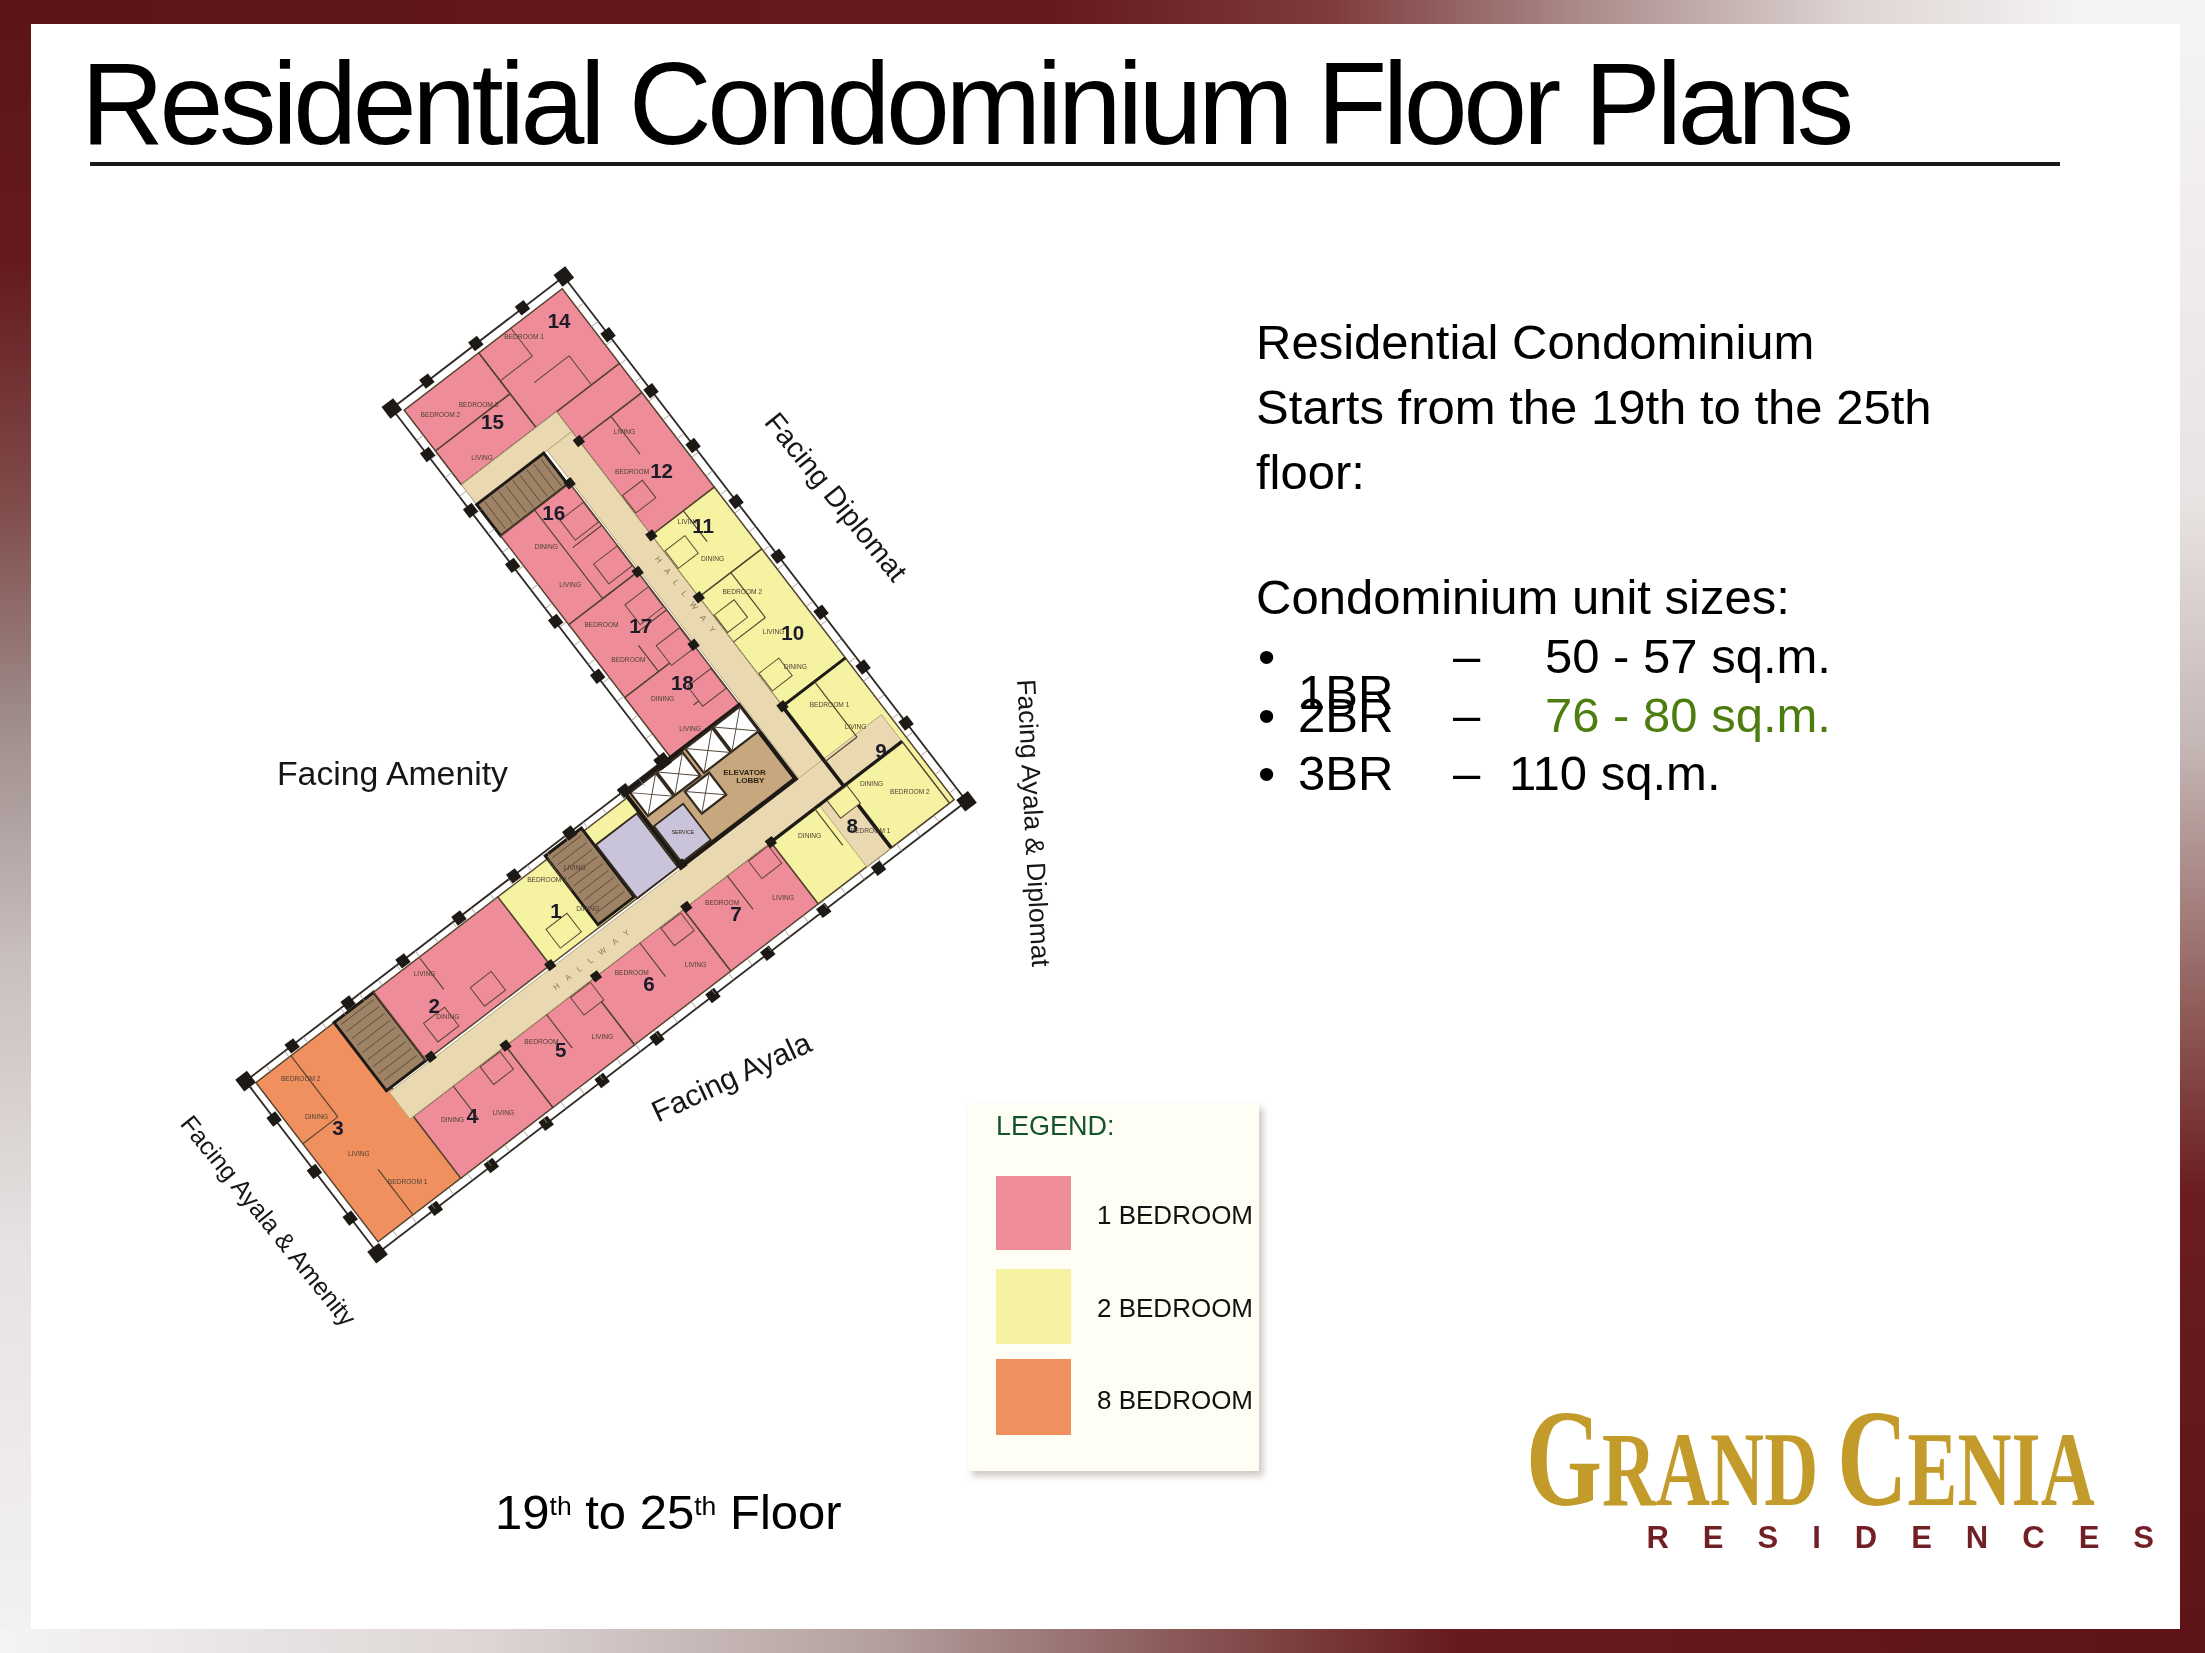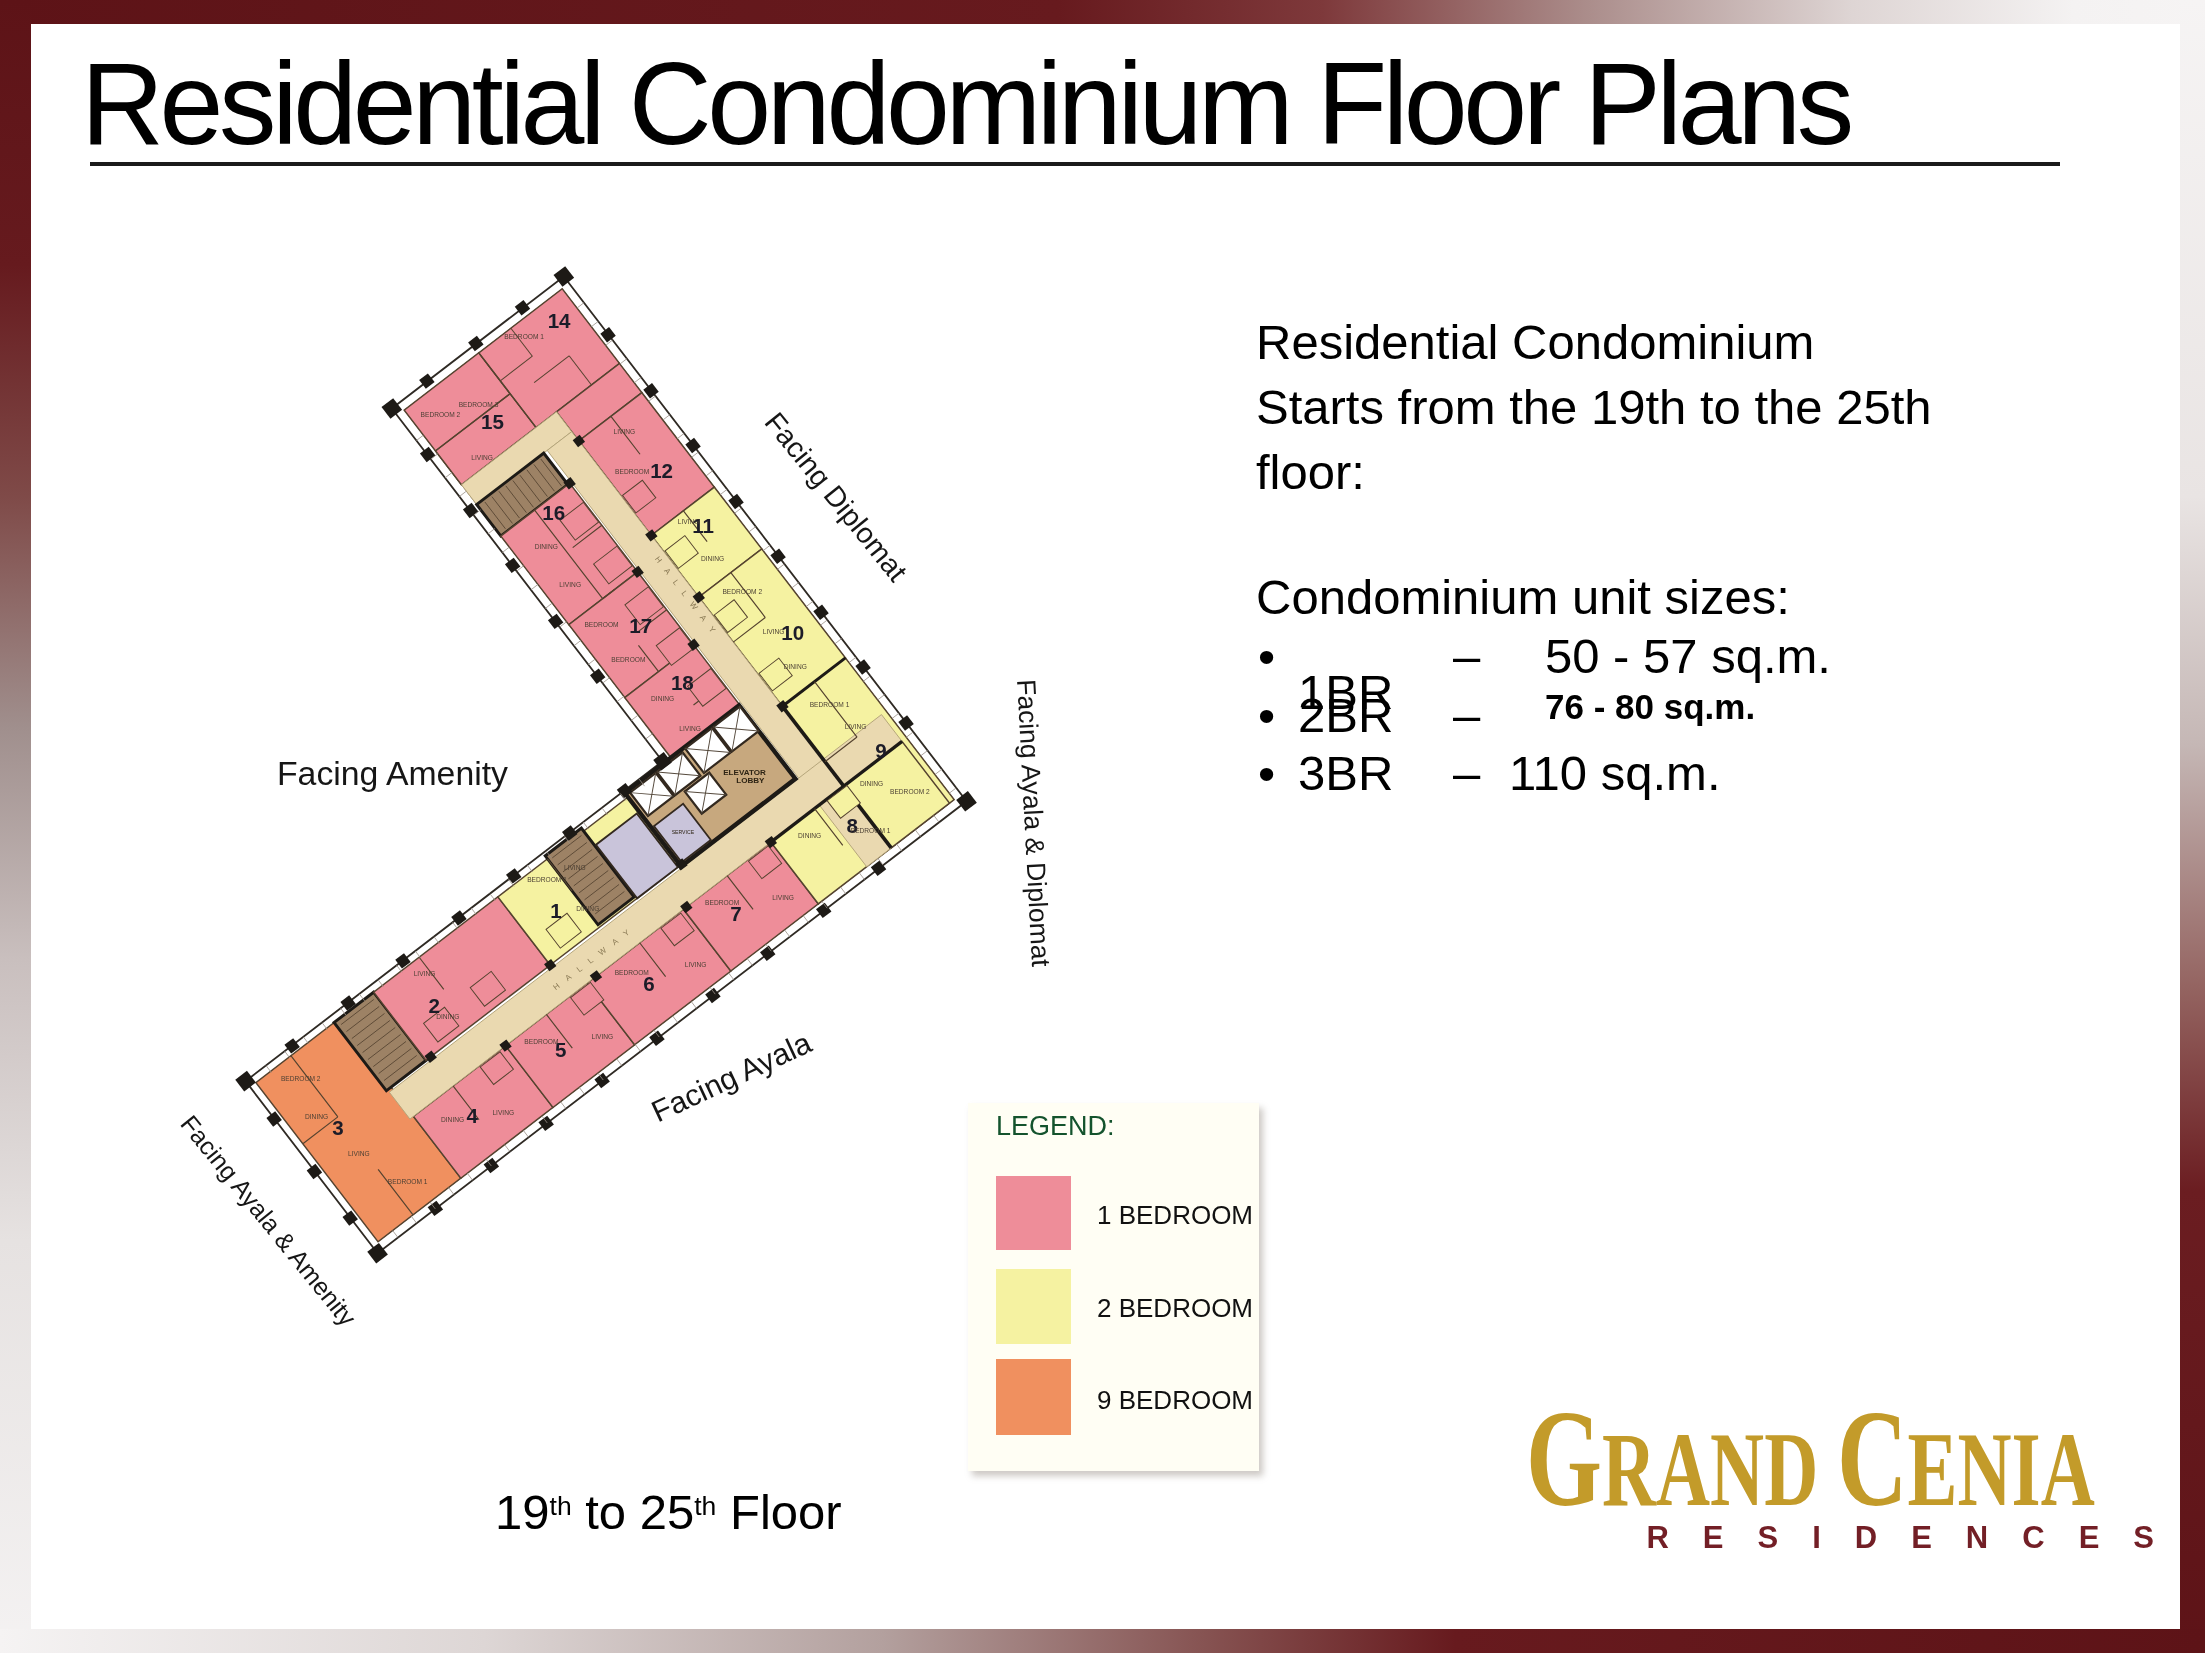--- a/index.html
+++ b/index.html
@@ -296,41 +296,41 @@
 <div class="abs" style="left:1256px;top:310px;width:941px;font-size:49px;line-height:65px;color:#000;">Residential Condominium<br>Starts from the 19th to the 25th<br>floor:</div>
 <div class="abs" style="left:1256px;top:569px;width:941px;font-size:49px;color:#000;">Condominium unit sizes:</div>
 
 <div class="abs" style="left:1258px;top:628px;font-size:49px;color:#000;">•</div>
 <div class="abs" style="left:1298px;top:628px;font-size:49px;color:#000;margin-top:36px;">1BR</div>
 <div class="abs" style="left:1453px;top:628px;font-size:49px;color:#000;">–</div>
 <div class="abs" style="left:1545px;top:628px;font-size:49px;color:#000;">50 - 57 sq.m.</div>
 <div class="abs" style="left:1258px;top:687px;font-size:49px;color:#000;">•</div>
 <div class="abs" style="left:1298px;top:687px;font-size:49px;color:#000;">2BR</div>
 <div class="abs" style="left:1453px;top:687px;font-size:49px;color:#000;">–</div>
-<div class="abs" style="left:1545px;top:687px;font-size:35px;color:#000000;font-weight:bold;">76 - 80 sq.m.</div>
+<div class="abs" style="left:1545px;top:687px;font-size:49px;color:#4d7c0f;">76 - 80 sq.m.</div>
 <div class="abs" style="left:1258px;top:745px;font-size:49px;color:#000;">•</div>
 <div class="abs" style="left:1298px;top:745px;font-size:49px;color:#000;">3BR</div>
 <div class="abs" style="left:1453px;top:745px;font-size:49px;color:#000;">–</div>
 <div class="abs" style="left:1509px;top:745px;font-size:49px;color:#000;">110 sq.m.</div>
 
 <div class="abs" style="left:968px;top:1103px;width:291px;height:368px;background:#fffef4;box-shadow:3.7px 5.1px 6.6px rgba(130,120,110,0.4);"></div>
 
 <div class="abs" style="left:996px;top:1111px;font-size:27px;color:#14532d;">LEGEND:</div>
 
 <div class="abs" style="left:996px;top:1176px;width:75px;height:74px;background:#ee8d99;"></div>
 
 <div class="abs" style="left:1097px;top:1200px;font-size:26px;color:#111;">1 BEDROOM</div>
 
 <div class="abs" style="left:996px;top:1269px;width:75px;height:75px;background:#f5f2a1;"></div>
 
 <div class="abs" style="left:1097px;top:1293px;font-size:26px;color:#111;">2 BEDROOM</div>
 
 <div class="abs" style="left:996px;top:1359px;width:75px;height:76px;background:#f0905f;"></div>
 
-<div class="abs" style="left:1097px;top:1385px;font-size:26px;color:#111;">9 BEDROOM</div>
+<div class="abs" style="left:1097px;top:1385px;font-size:26px;color:#111;">8 BEDROOM</div>
 
 <div class="abs" style="left:495px;top:1484px;font-size:49px;color:#000;">19<span style="font-size:26.5px;vertical-align:14px;">th</span> to 25<span style="font-size:26.5px;vertical-align:14px;">th</span> Floor</div>
 
 <div class="abs" style="left:1526px;top:1408px;width:662px;text-align:right;">
   <div style="font-family:'Liberation Serif', serif;font-weight:bold;color:#c39b2a;font-size:105px;line-height:103px;transform:scaleX(0.713);transform-origin:left top;white-space:nowrap;"><span style="font-size:137px;">G</span>RAND <span style="font-size:137px;">C</span>ENIA</div>
   <div style="font-family:'Liberation Sans', sans-serif;font-weight:bold;color:#731f26;font-size:31px;letter-spacing:34px;margin-top:-1.5px;white-space:nowrap;">RESIDENCES</div>
 </div>
 
 
 </body></html>

